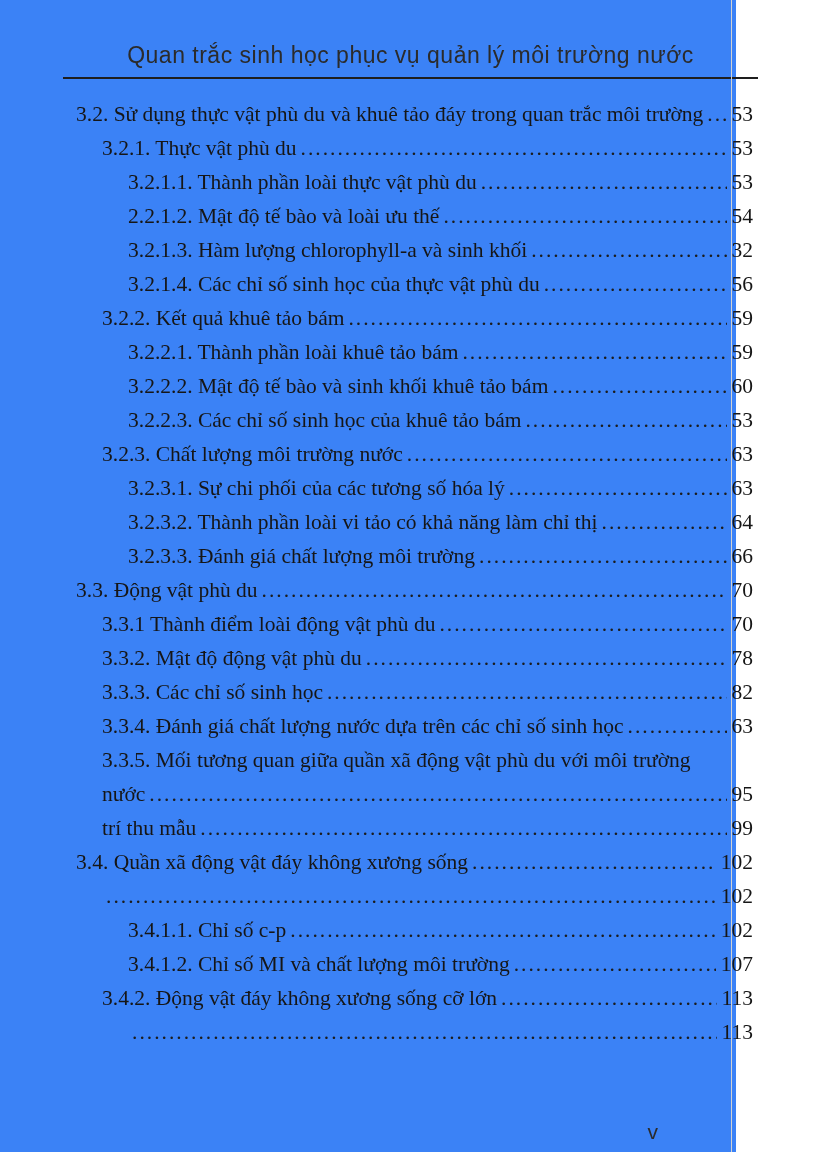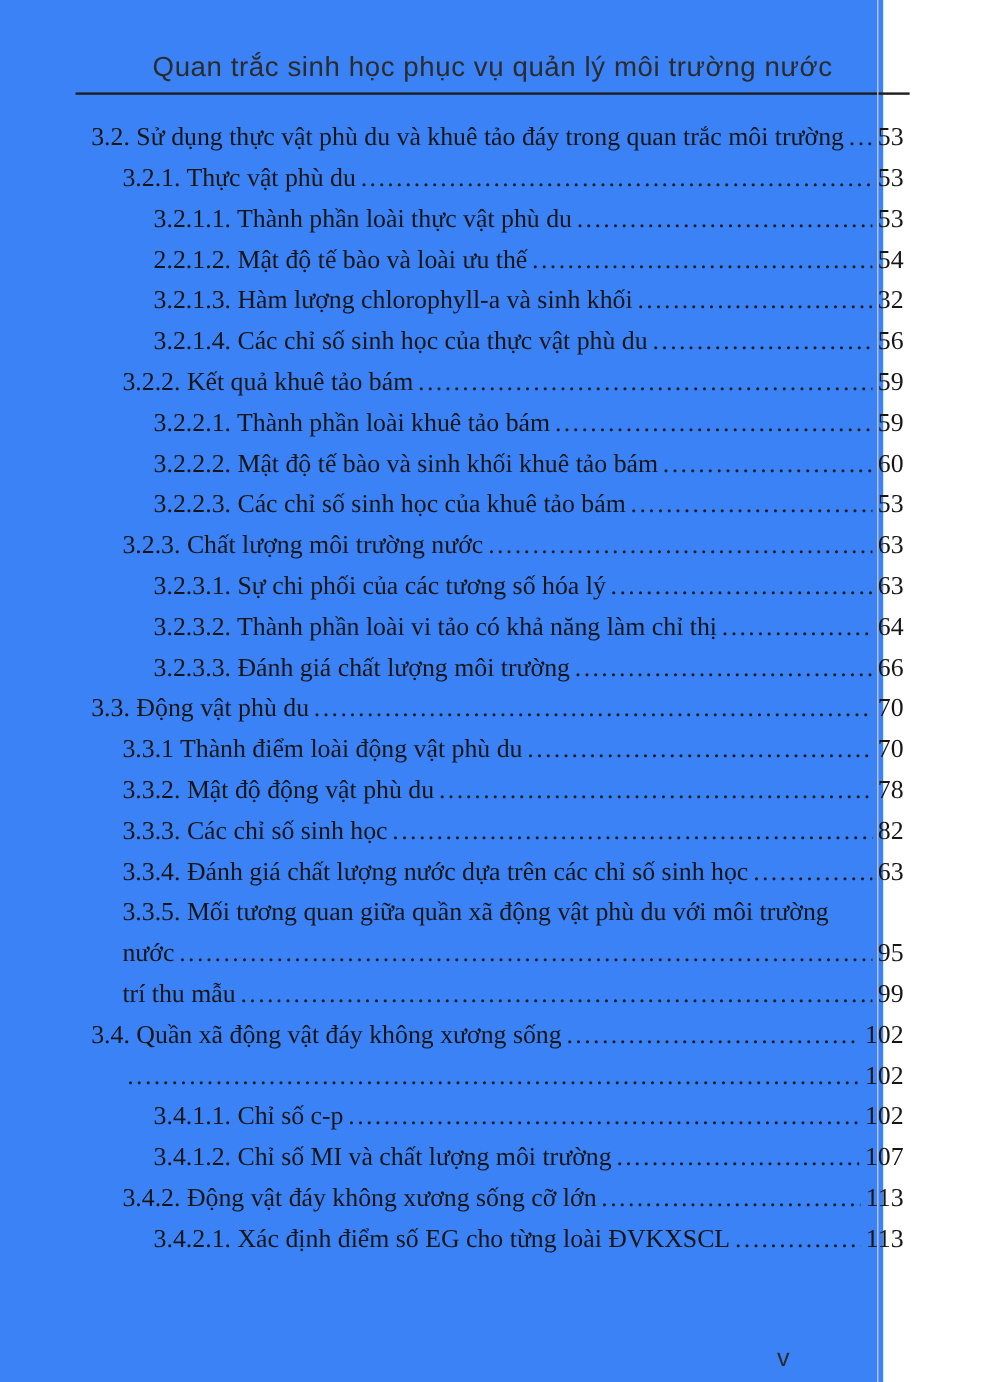--- a/index.html
+++ b/index.html
@@ -254,21 +254,20 @@
       </div>
       <div class="entry lvl2">
         <div class="row">
           <span class="label">3.4.2. Động vật đáy không xương sống cỡ lớn</span>
           <span class="dots"></span>
           <span class="pnum">113</span>
         </div>
       </div>
       <div class="entry lvl3">
         <div class="row">
-          <span class="label">3.4.2.1. Xác định điểm số EG cho từng loài ĐVKXSCL</span>
           <span class="dots"></span>
           <span class="pnum">113</span>
         </div>
       </div>
     </div>
 
   <div class="page-footer">v</div>
 
   <div class="scan-edge"></div>
 </div>

